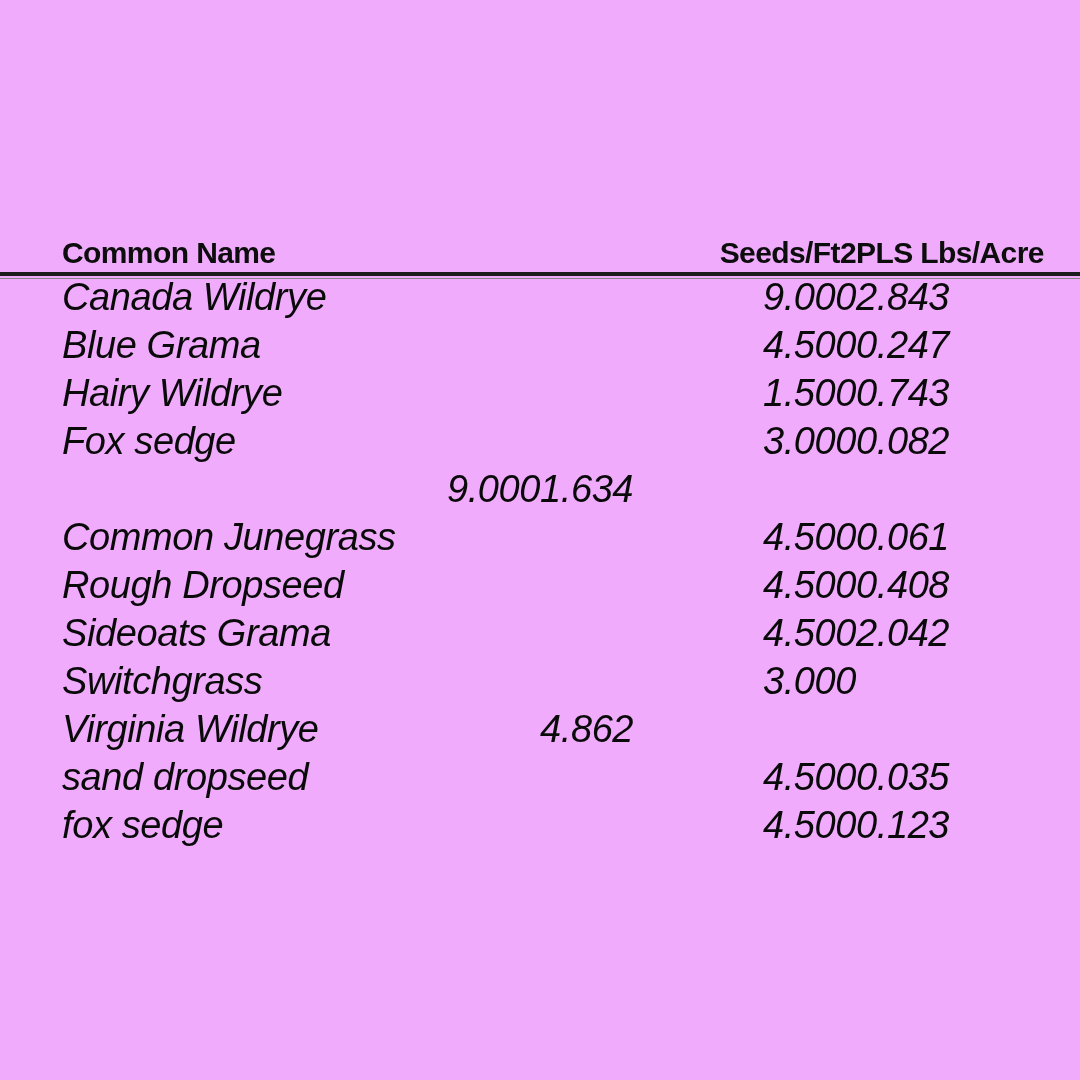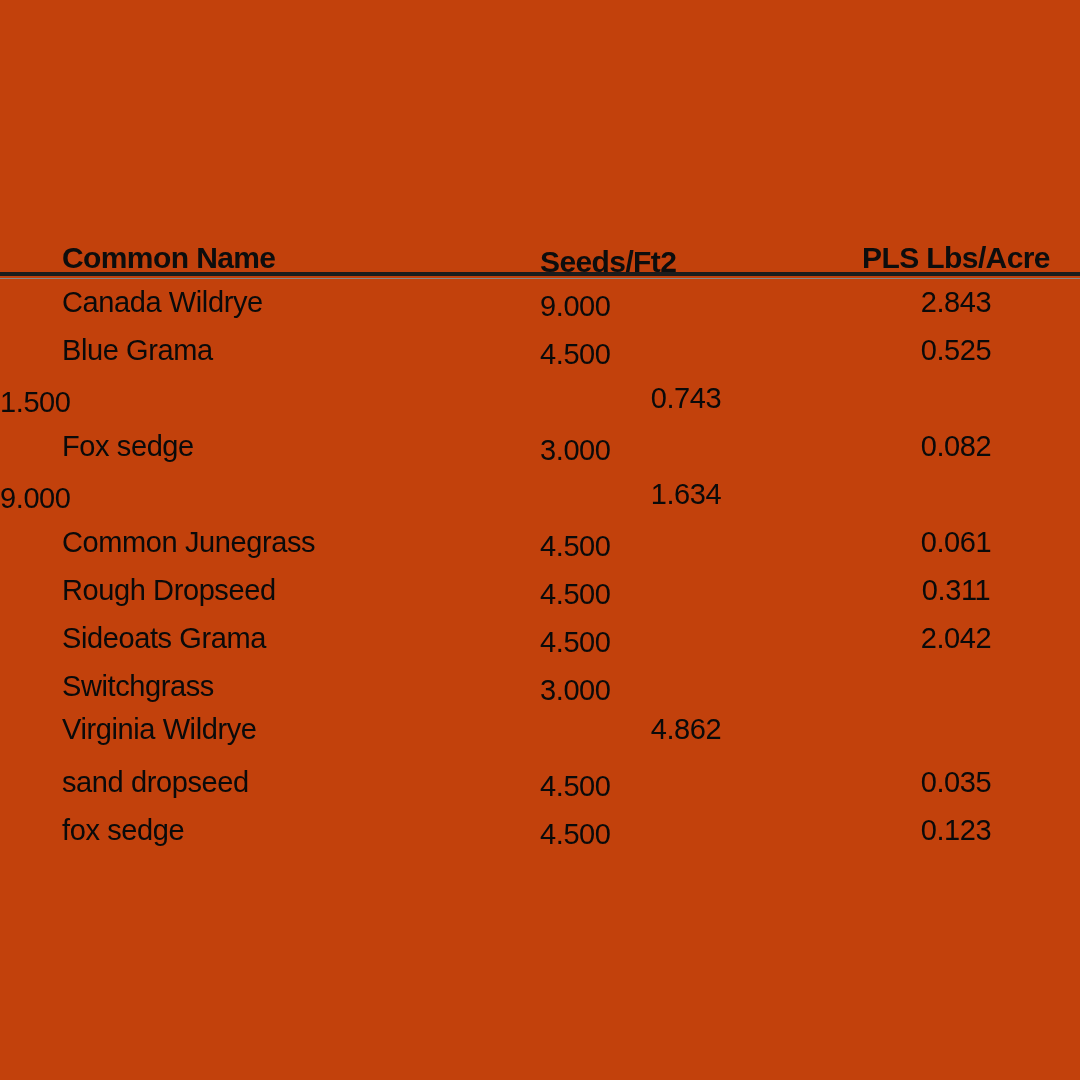--- a/index.html
+++ b/index.html
@@ -2,64 +2,65 @@
 <html><head>
 <meta charset="utf-8">
 <style>
   * { box-sizing: border-box; }
   html, body { margin: 0; padding: 0; background: #ffffff; }
 
   .page {
     position: relative;
     width: 1080px;
     height: 1080px;
-    background: #c2410c;
+    background: #f0abfc;
     overflow: hidden;
     font-family: "Liberation Sans", "DejaVu Sans", sans-serif;
     color: #0d0d0d;
   }
 
   .table-wrap {
     position: absolute;
     left: 0;
     top: 236px;
     width: 1080px;
   }
 
   .grid {
     display: grid;
     grid-template-columns: 540px 316px 224px;
     align-items: center;
   }
 
   .cell { white-space: nowrap; overflow: visible; }
   .cell.c-name  { padding-left: 62px; text-align: left; }
-  .cell.c-seeds { text-align: left; margin-top: 9px; }
-  .cell.c-pls   { text-align: center; padding-right: 24px; }
+  .cell.c-seeds { text-align: right; }
+  .cell.c-pls   { text-align: left; padding-right: 24px; }
 
   .head-row { height: 34px; }
   .head-row .cell {
     font-weight: 700;
     font-size: 30px;
     line-height: 34px;
     letter-spacing: -0.6px;
   }
 
   .rule { margin-top: 2px; }
   .rule .rule-thick { height: 3.5px; background: #1c1c1c; }
   .rule .rule-thin  { height: 1.5px; background: #878787; margin-top: 2px; }
 
   .tbody { position: relative; top: -6px; }
 
   .row { height: 48px; }
   .row .cell {
-    font-size: 29px;
+    font-size: 38px;
     line-height: 48px;
     letter-spacing: -0.4px;
     color: #0a0a0a;
+    font-style: italic;
   }
 </style>
 </head>
 <body>
 
 <div class="page">
   <div class="table-wrap">
 
     <div class="grid head-row">
       <div class="cell c-name">Common Name</div>
@@ -75,24 +76,25 @@
     <div class="tbody" id="tbody">
   <div class="grid row">
     <div class="cell c-name">Canada Wildrye</div>
     <div class="cell c-seeds">9.000</div>
     <div class="cell c-pls">2.843</div>
   </div>
 
   <div class="grid row">
     <div class="cell c-name">Blue Grama</div>
     <div class="cell c-seeds">4.500</div>
-    <div class="cell c-pls">0.525</div>
+    <div class="cell c-pls">0.247</div>
   </div>
 
   <div class="grid row">
+    <div class="cell c-name">Hairy Wildrye</div>
     <div class="cell c-seeds">1.500</div>
     <div class="cell c-pls">0.743</div>
   </div>
 
   <div class="grid row">
     <div class="cell c-name">Fox sedge</div>
     <div class="cell c-seeds">3.000</div>
     <div class="cell c-pls">0.082</div>
   </div>
 
@@ -103,21 +105,21 @@
 
   <div class="grid row">
     <div class="cell c-name">Common Junegrass</div>
     <div class="cell c-seeds">4.500</div>
     <div class="cell c-pls">0.061</div>
   </div>
 
   <div class="grid row">
     <div class="cell c-name">Rough Dropseed</div>
     <div class="cell c-seeds">4.500</div>
-    <div class="cell c-pls">0.311</div>
+    <div class="cell c-pls">0.408</div>
   </div>
 
   <div class="grid row">
     <div class="cell c-name">Sideoats Grama</div>
     <div class="cell c-seeds">4.500</div>
     <div class="cell c-pls">2.042</div>
   </div>
 
   <div class="grid row">
     <div class="cell c-name">Switchgrass</div>

